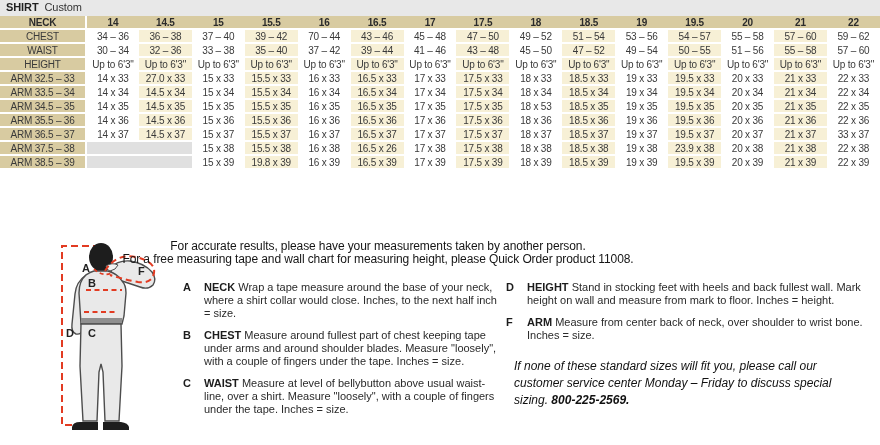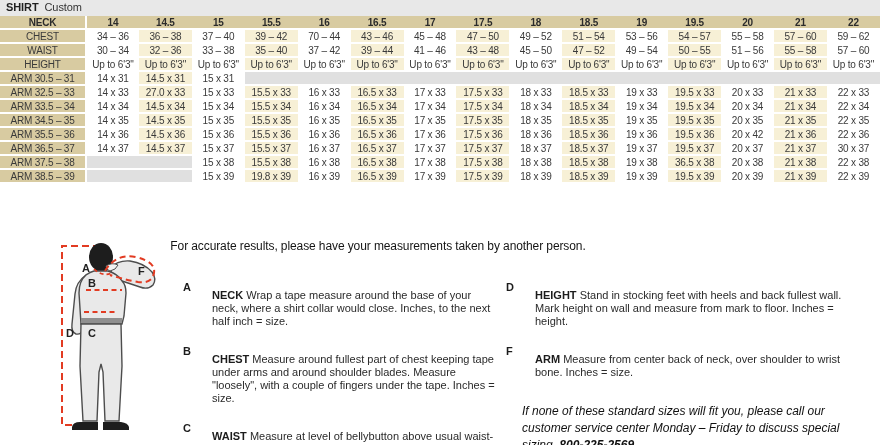--- a/index.html
+++ b/index.html
@@ -24,23 +24,23 @@
   td.white{background:#ffffff;}
   td.cream{background:#f7f0d6;}
   td.empty{background:#e0e0e0;}
   
   .intro{position:absolute;left:0;top:240px;width:756px;text-align:center;font-size:12px;
          line-height:13px;color:#151515;letter-spacing:-0.1px;}
   .col-left{position:absolute;left:183px;top:281px;width:322px;}
   .col-right{position:absolute;left:506px;top:281px;width:368px;}
   .instr{display:flex;margin-bottom:9px;font-size:11px;line-height:13px;color:#2a2a2a;}
   .instr .letter{width:21px;flex:none;font-weight:bold;color:#1c1c1c;}
-  .instr p{margin:8px;}
+  .instr p{margin:0;}
   .instr b{color:#1c1c1c;}
-  .note{margin-top:16px;margin-left:16px;font-style:italic;font-size:12px;line-height:17px;
+  .note{margin-top:16px;margin-left:8px;font-style:italic;font-size:12px;line-height:17px;
         color:#111;width:345px;}
   .note b{font-weight:bold;}
   .figure{position:absolute;left:2px;top:238px;width:172px;height:205px;}
 </style>
 </head>
 <body>
 
 <div class="page">
 
   <div class="topbar">
@@ -118,38 +118,20 @@
           <td class="cream">Up to 6'3"</td>
           <td class="white">Up to 6'3"</td>
           <td class="cream">Up to 6'3"</td>
           <td class="white">Up to 6'3"</td>
           <td class="cream">Up to 6'3"</td>
           <td class="white">Up to 6'3"</td>
           <td class="cream">Up to 6'3"</td>
           <td class="white">Up to 6'3"</td>
         </tr>
         <tr>
-          <th class="lbl">ARM 30.5 – 31</th>
-          <td class="white">14 x 31</td>
-          <td class="cream">14.5 x 31</td>
-          <td class="white">15 x 31</td>
-          <td class="empty"></td>
-          <td class="empty"></td>
-          <td class="empty"></td>
-          <td class="empty"></td>
-          <td class="empty"></td>
-          <td class="empty"></td>
-          <td class="empty"></td>
-          <td class="empty"></td>
-          <td class="empty"></td>
-          <td class="empty"></td>
-          <td class="empty"></td>
-          <td class="empty"></td>
-        </tr>
-        <tr>
           <th class="lbl">ARM 32.5 – 33</th>
           <td class="white">14 x 33</td>
           <td class="cream">27.0 x 33</td>
           <td class="white">15 x 33</td>
           <td class="cream">15.5 x 33</td>
           <td class="white">16 x 33</td>
           <td class="cream">16.5 x 33</td>
           <td class="white">17 x 33</td>
           <td class="cream">17.5 x 33</td>
           <td class="white">18 x 33</td>
@@ -181,21 +163,21 @@
         <tr>
           <th class="lbl">ARM 34.5 – 35</th>
           <td class="white">14 x 35</td>
           <td class="cream">14.5 x 35</td>
           <td class="white">15 x 35</td>
           <td class="cream">15.5 x 35</td>
           <td class="white">16 x 35</td>
           <td class="cream">16.5 x 35</td>
           <td class="white">17 x 35</td>
           <td class="cream">17.5 x 35</td>
-          <td class="white">18 x 35</td>
+          <td class="white">18 x 53</td>
           <td class="cream">18.5 x 35</td>
           <td class="white">19 x 35</td>
           <td class="cream">19.5 x 35</td>
           <td class="white">20 x 35</td>
           <td class="cream">21 x 35</td>
           <td class="white">22 x 35</td>
         </tr>
         <tr>
           <th class="lbl">ARM 35.5 – 36</th>
           <td class="white">14 x 36</td>
@@ -203,56 +185,56 @@
           <td class="white">15 x 36</td>
           <td class="cream">15.5 x 36</td>
           <td class="white">16 x 36</td>
           <td class="cream">16.5 x 36</td>
           <td class="white">17 x 36</td>
           <td class="cream">17.5 x 36</td>
           <td class="white">18 x 36</td>
           <td class="cream">18.5 x 36</td>
           <td class="white">19 x 36</td>
           <td class="cream">19.5 x 36</td>
-          <td class="white">20 x 42</td>
+          <td class="white">20 x 36</td>
           <td class="cream">21 x 36</td>
           <td class="white">22 x 36</td>
         </tr>
         <tr>
           <th class="lbl">ARM 36.5 – 37</th>
           <td class="white">14 x 37</td>
           <td class="cream">14.5 x 37</td>
           <td class="white">15 x 37</td>
           <td class="cream">15.5 x 37</td>
           <td class="white">16 x 37</td>
           <td class="cream">16.5 x 37</td>
           <td class="white">17 x 37</td>
           <td class="cream">17.5 x 37</td>
           <td class="white">18 x 37</td>
           <td class="cream">18.5 x 37</td>
           <td class="white">19 x 37</td>
           <td class="cream">19.5 x 37</td>
           <td class="white">20 x 37</td>
           <td class="cream">21 x 37</td>
-          <td class="white">30 x 37</td>
+          <td class="white">33 x 37</td>
         </tr>
         <tr>
           <th class="lbl">ARM 37.5 – 38</th>
           <td class="empty"></td>
           <td class="empty"></td>
           <td class="white">15 x 38</td>
           <td class="cream">15.5 x 38</td>
           <td class="white">16 x 38</td>
-          <td class="cream">16.5 x 38</td>
+          <td class="cream">16.5 x 26</td>
           <td class="white">17 x 38</td>
           <td class="cream">17.5 x 38</td>
           <td class="white">18 x 38</td>
           <td class="cream">18.5 x 38</td>
           <td class="white">19 x 38</td>
-          <td class="cream">36.5 x 38</td>
+          <td class="cream">23.9 x 38</td>
           <td class="white">20 x 38</td>
           <td class="cream">21 x 38</td>
           <td class="white">22 x 38</td>
         </tr>
         <tr>
           <th class="lbl">ARM 38.5 – 39</th>
           <td class="empty"></td>
           <td class="empty"></td>
           <td class="white">15 x 39</td>
           <td class="cream">19.8 x 39</td>
@@ -293,20 +275,21 @@
 
     <text x="80" y="34" font-size="11" font-weight="bold" fill="#222" font-family="Liberation Sans, sans-serif">A</text>
     <text x="136" y="37" font-size="11" font-weight="bold" fill="#222" font-family="Liberation Sans, sans-serif">F</text>
     <text x="86" y="49" font-size="11" font-weight="bold" fill="#222" font-family="Liberation Sans, sans-serif">B</text>
     <text x="64" y="99" font-size="11" font-weight="bold" fill="#222" font-family="Liberation Sans, sans-serif">D</text>
     <text x="86" y="99" font-size="11" font-weight="bold" fill="#222" font-family="Liberation Sans, sans-serif">C</text>
   </svg>
 
   <div class="intro">
     <div>For accurate results, please have your measurements taken by another person.</div>
+    <div>For a free measuring tape and wall chart for measuring height, please Quick Order product 11008.</div>
   </div>
 
   <div class="col-left">
     <div class="instr">
       <span class="letter">A</span>
       <p><b>NECK</b> <span>Wrap a tape measure around the base of your neck, where a shirt collar would close. Inches, to the next half inch = size.</span></p>
     </div>
     <div class="instr">
       <span class="letter">B</span>
       <p><b>CHEST</b> <span>Measure around fullest part of chest keeping tape under arms and around shoulder blades. Measure "loosely", with a couple of fingers under the tape. Inches = size.</span></p>

